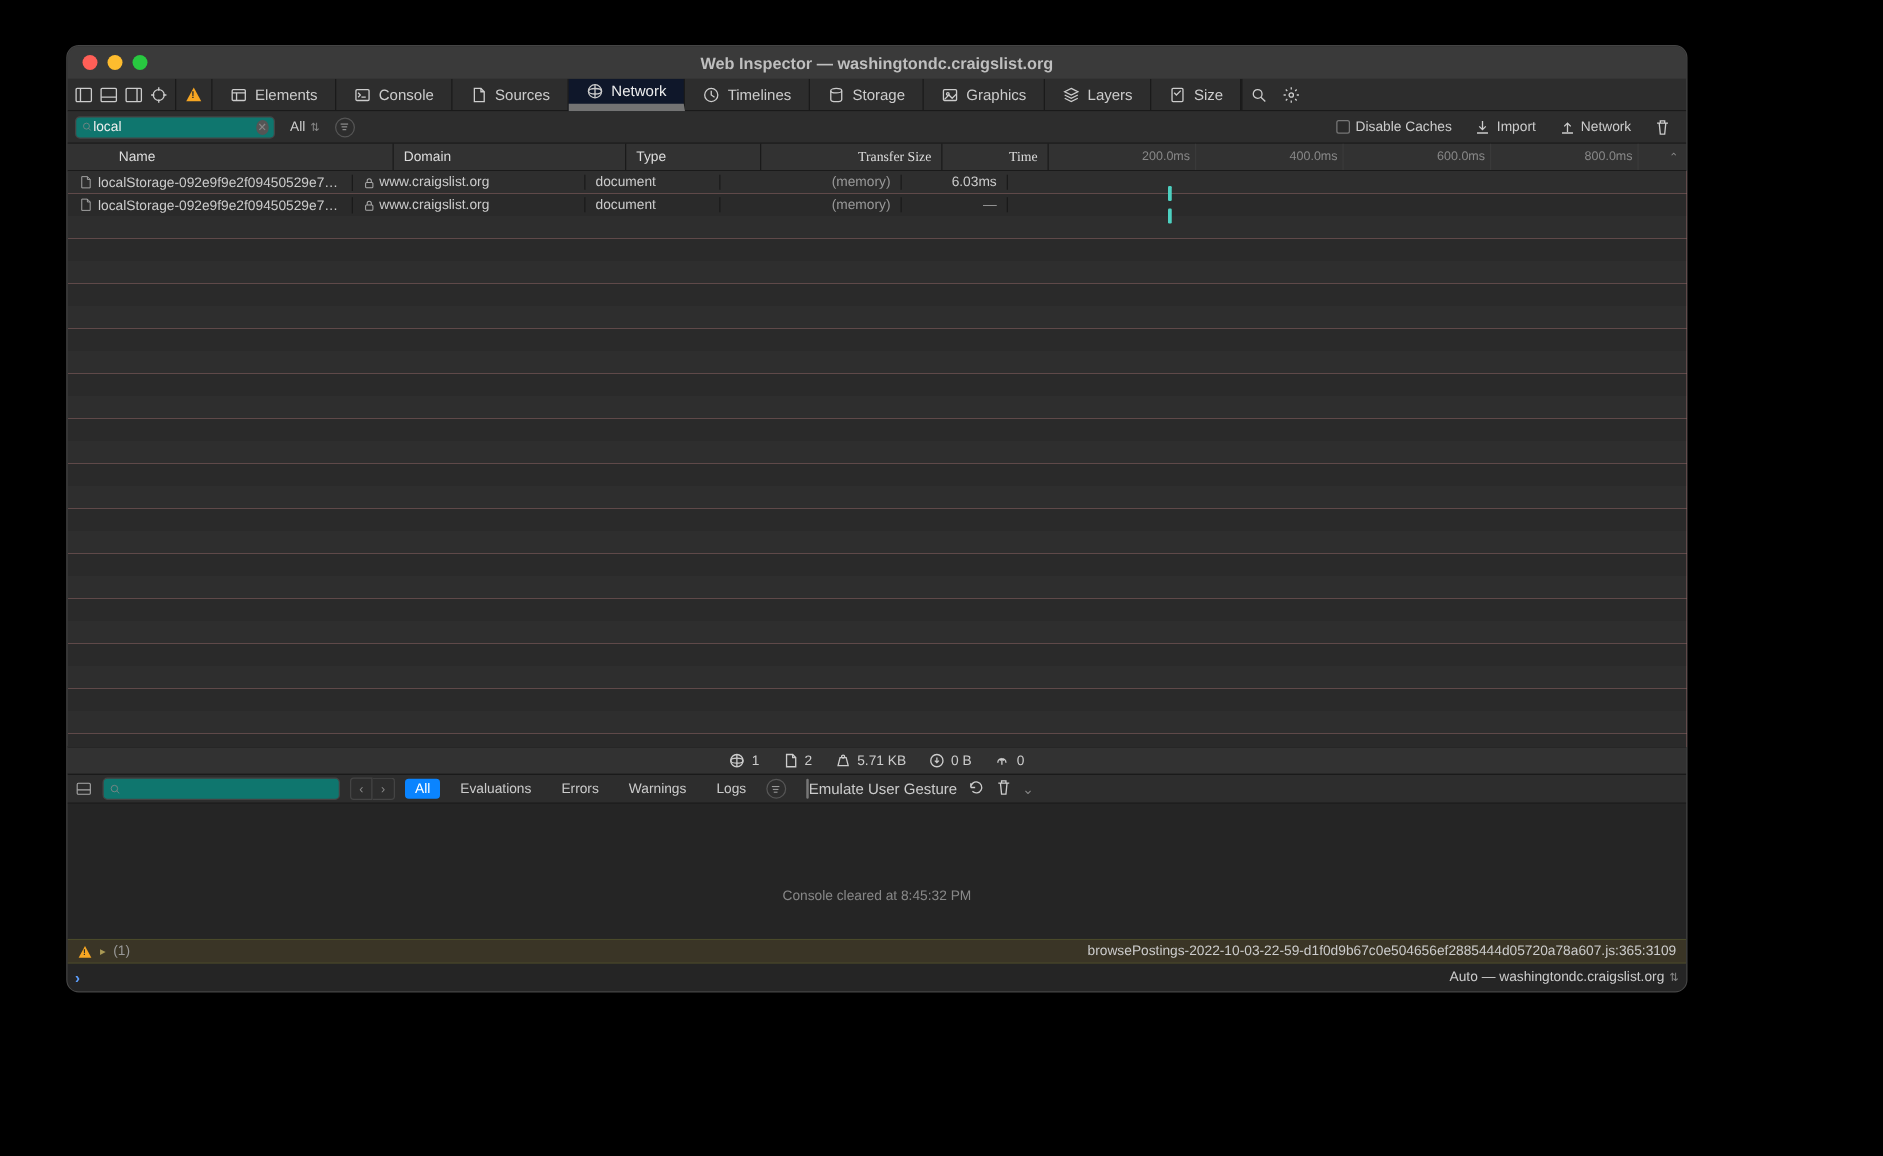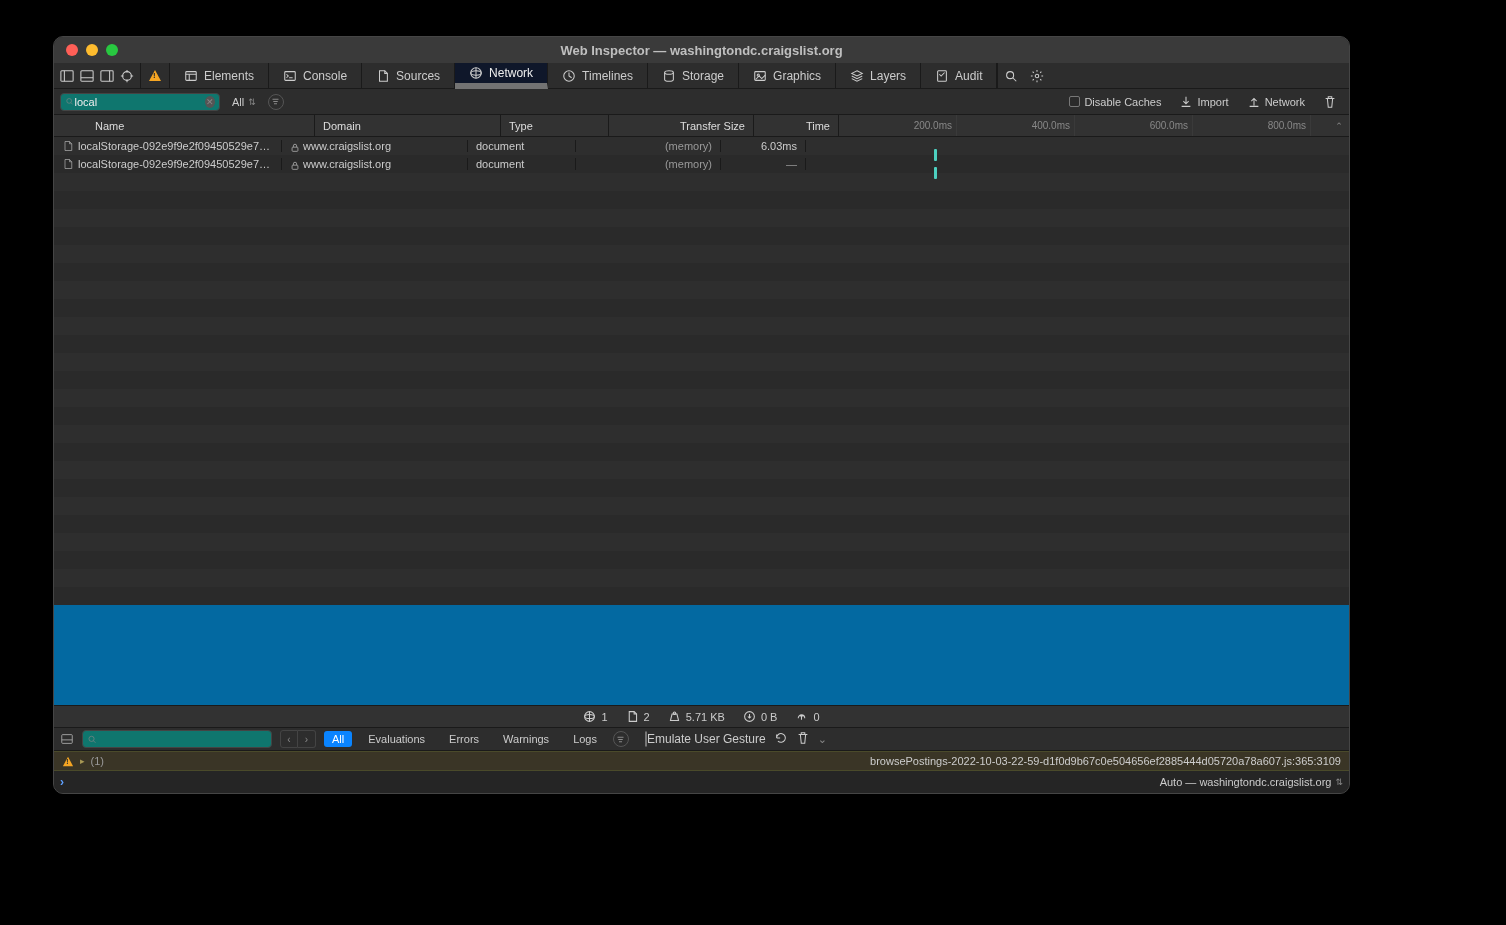--- a/index.html
+++ b/index.html
@@ -25,30 +25,30 @@
   .clear-x { color:#888; background:#555; border-radius:50%; width:12px;height:12px;font-size:9px;line-height:12px;text-align:center;cursor:default;}
   .pill { display:flex;align-items:center;gap:4px;color:#ccc;font-size:11px;padding:2px 6px;border-radius:3px;}
   .filterbtn{ width:16px;height:16px; border:1px solid #555;border-radius:50%;display:flex;align-items:center;justify-content:center;}
   .filterbtn svg{width:9px;height:9px;stroke:#aaa;fill:none;}
   .toolbar .spacer { flex:1;}
   .toolbar .rightitem { display:flex;align-items:center;gap:4px;color:#ccc;font-size:11px; padding:0 6px;}
   .checkbox { width:11px;height:11px;border:1px solid #777;border-radius:2px;background:#2a2a2a;}
   .iconbtn svg{width:14px;height:14px;stroke:#ccc;fill:none;stroke-width:1.2;}
   .headers { display:flex; height:22px; background:#323232; border-bottom:1px solid #1a1a1a; color:#ddd; font-size:11px; align-items:stretch;padding-left:33px; }
   .hcol { display:flex;align-items:center;padding:0 8px;border-right:1px solid #1a1a1a;}
-  .hcol.right{justify-content:flex-end;}
+  .hcol.right{justify-content:flex-end;font-family:Liberation Serif, serif;}
   .col-name{width:228px;}
   .col-domain{width:186px;}
   .col-type{width:108px;}
   .col-size{width:145px;text-align:right;}
   .col-time{width:85px;text-align:right;}
   .col-timeline{flex:1;position:relative;}
   .tick { position:absolute; top:0;bottom:0; border-right:1px solid #3a3a3a; color:#888; font-size:10px; padding-right:4px; display:flex;align-items:center;justify-content:flex-end;}
   .disclosure { width:20px; display:flex;align-items:center;justify-content:center;}
-  .rows { flex:1; overflow:auto; background:#0369a1; }
+  .rows { flex:1; overflow:auto; background:#fca5a5; }
   .row { display:flex; height:18px; align-items:center; font-size:11px; }
   .row:nth-child(odd){background:#2e2e2e;}
   .row:nth-child(even){background:#2a2a2a;}
   .cell { padding:0 8px; overflow:hidden; white-space:nowrap; text-overflow:ellipsis; border-right:1px solid transparent;}
   .cell.right{text-align:right;}
   .cell svg{width:12px;height:12px;vertical-align:-2px;margin-right:4px;stroke:#aaa;fill:none;}
   .lock{width:10px;height:10px;display:inline-block;vertical-align:-1px;margin-right:3px;}
   .lock svg{width:10px;height:10px;stroke:#aaa;fill:none;}
   .timeline-cell{position:relative;flex:1;}
   .waterfall-tick{position:absolute;top:0;bottom:0;border-right:1px solid #333;}
@@ -175,21 +175,21 @@
           <polyline points="2,8 8,11 14,8"></polyline>
           <polyline points="2,11 8,14 14,11"></polyline>
         </svg>
       <span>Layers</span>
     </div>
     <div class="tab">
       <svg viewBox="0 0 16 16">
           <rect x="3" y="2" width="10" height="12" rx="1"></rect>
           <polyline points="5,6 7,8 11,4"></polyline>
         </svg>
-      <span>Audit</span>
+      <span>Size</span>
     </div>
     <div class="tabgroup" style="border-left:1px solid #1a1a1a;border-right:none;">
       <svg viewBox="0 0 16 16">
           <circle cx="7" cy="7" r="4"></circle>
           <line x1="10" y1="10" x2="14" y2="14"></line>
         </svg>
     </div>
     <div class="tabgroup" style="border-right:none;">
       <svg viewBox="0 0 16 16">
           <circle cx="8" cy="8" r="2"></circle>
@@ -424,20 +424,23 @@
     <div class="rightitem iconbtn">
       <svg viewBox="0 0 16 16">
           <path d="M3 4h10M6 4V2h4v2M5 4l1 10h4l1-10"></path>
         </svg>
     </div>
     <div class="rightitem iconbtn">
       <span class="chev" style="font-size:11px;">⌄</span>
     </div>
   </div>
 
+  <div class="console-body">
+    <div class="console-cleared">Console cleared at 8:45:32 PM</div>
+  </div>
   <div class="console-warn">
     <span class="warn-icon" style="transform:scale(.85);"></span>
     <span class="chev" style="color:#aa9a55;">▸</span>
     <span class="count">(1)</span>
     <span class="src">browsePostings-2022-10-03-22-59-d1f0d9b67c0e504656ef2885444d05720a78a607.js:365:3109</span>
   </div>
   <div class="console-input">
     <span class="prompt">›</span>
     <div class="ctx">
       <span>Auto — washingtondc.craigslist.org</span>

